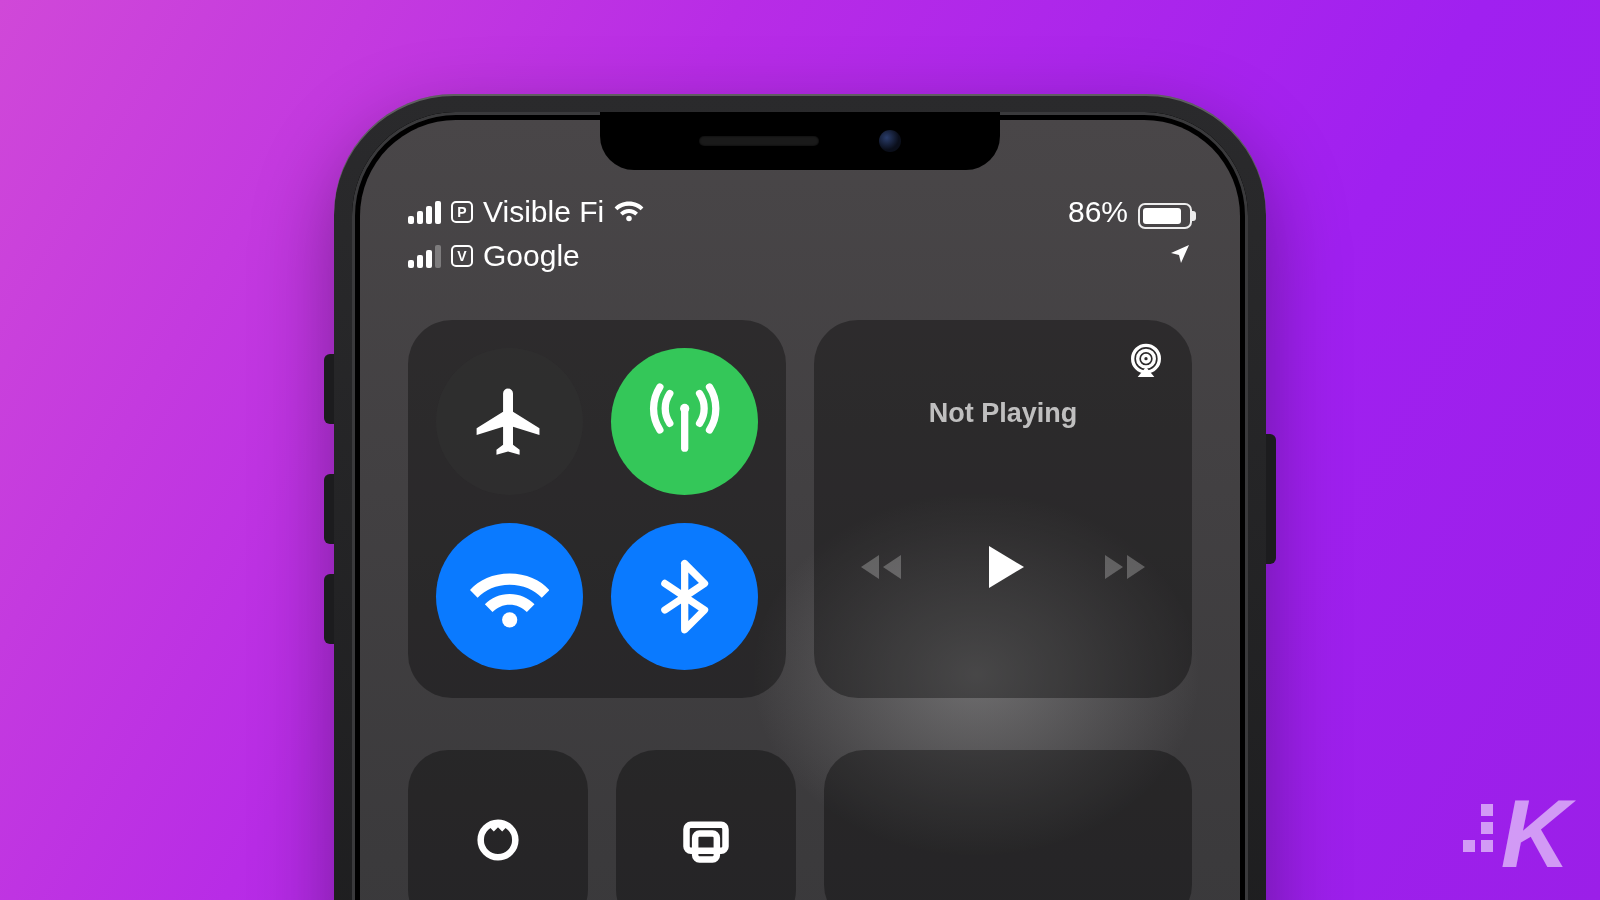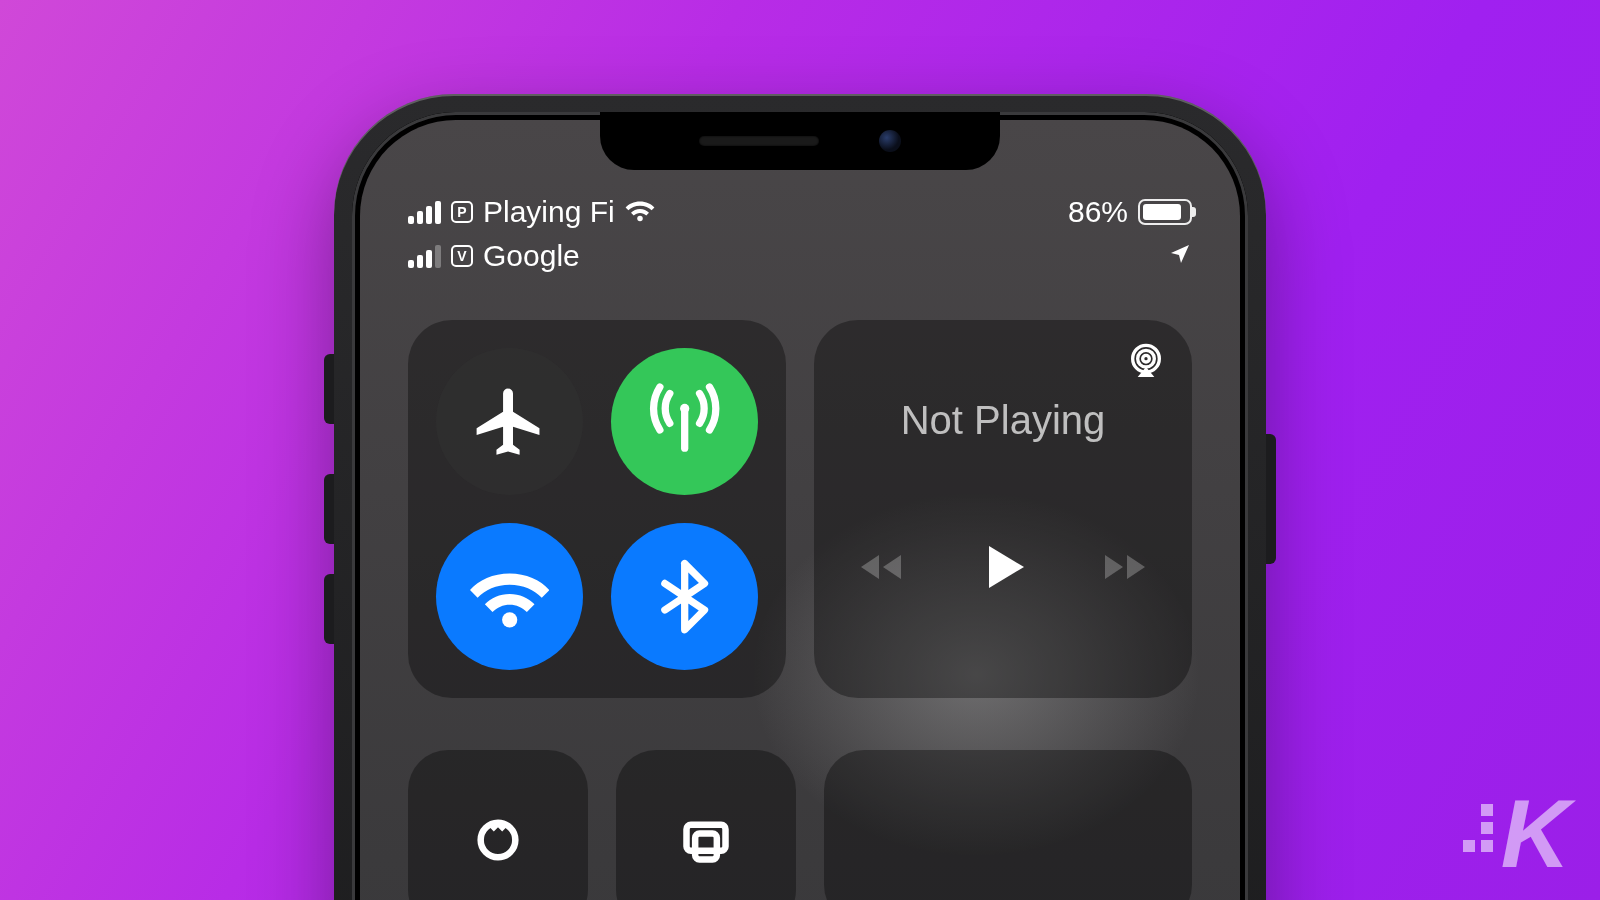--- a/index.html
+++ b/index.html
@@ -122,21 +122,21 @@
     font-size: 30px;
     font-weight: 500;
   }
   .status-row {
     display: flex;
     align-items: center;
     justify-content: space-between;
     height: 44px;
   }
   .status-left { display: flex; align-items: center; gap: 10px; }
-  .status-right { display: flex; align-items: center; gap: 10px; }
+  .status-right { display: flex; align-items: flex-end; gap: 10px; }
 
   .signal { display: inline-flex; align-items: flex-end; gap: 3px; }
   .signal i { width: 6px; background: #fff; border-radius: 2px; }
   .signal i.off { background: rgba(255,255,255,0.3); }
   .signal i:nth-child(1){height:8px}
   .signal i:nth-child(2){height:13px}
   .signal i:nth-child(3){height:18px}
   .signal i:nth-child(4){height:23px}
 
   .simtag {
@@ -202,21 +202,21 @@
 
   
   .media { color:#fff; }
   .media .airplay {
     position:absolute; top:22px; right:26px;
   }
   .media .airplay svg { width:40px; height:40px; }
   .media .title {
     position:absolute; top:78px; left:0; right:0;
     text-align:center;
-    font-size:40px; font-weight:400;
+    font-size:27px; font-weight:700;
     color: rgba(255,255,255,0.7);
   }
   .media .controls {
     position:absolute;
     left:0; right:0;
     top: 58%;
     display:flex; align-items:center; justify-content:center;
     gap: 70px;
   }
   .media .controls .skip svg { width:48px; height:48px; fill: rgba(255,255,255,0.25); }
@@ -273,21 +273,21 @@
       <div class="status">
         <div class="status-row">
           <div class="status-left">
             <span class="signal">
               <i></i>
                 <i></i>
                 <i></i>
                 <i></i>
             </span>
             <span class="simtag">P</span>
-            <span>Playing Fi</span>
+            <span>Visible Fi</span>
             <span class="wifi-icon">
               <svg class="wifi-svg" viewBox="0 0 24 20">
                 <path d="M12 3C7 3 2.6 5 0 8l2.3 2.3C4.5 8 8 6.4 12 6.4s7.5 1.6 9.7 3.9L24 8C21.4 5 17 3 12 3z" fill="#fff"></path>
                 <path d="M12 9.2c-3 0-5.6 1.2-7.5 3.1l2.3 2.3C8.2 13.2 10 12.4 12 12.4s3.8.8 5.2 2.2l2.3-2.3C17.6 10.4 15 9.2 12 9.2z" fill="#fff"></path>
                 <circle cx="12" cy="17" r="2.3" fill="#fff"></circle>
               </svg>
             </span>
           </div>
           <div class="status-right">
             <span>86%</span>

